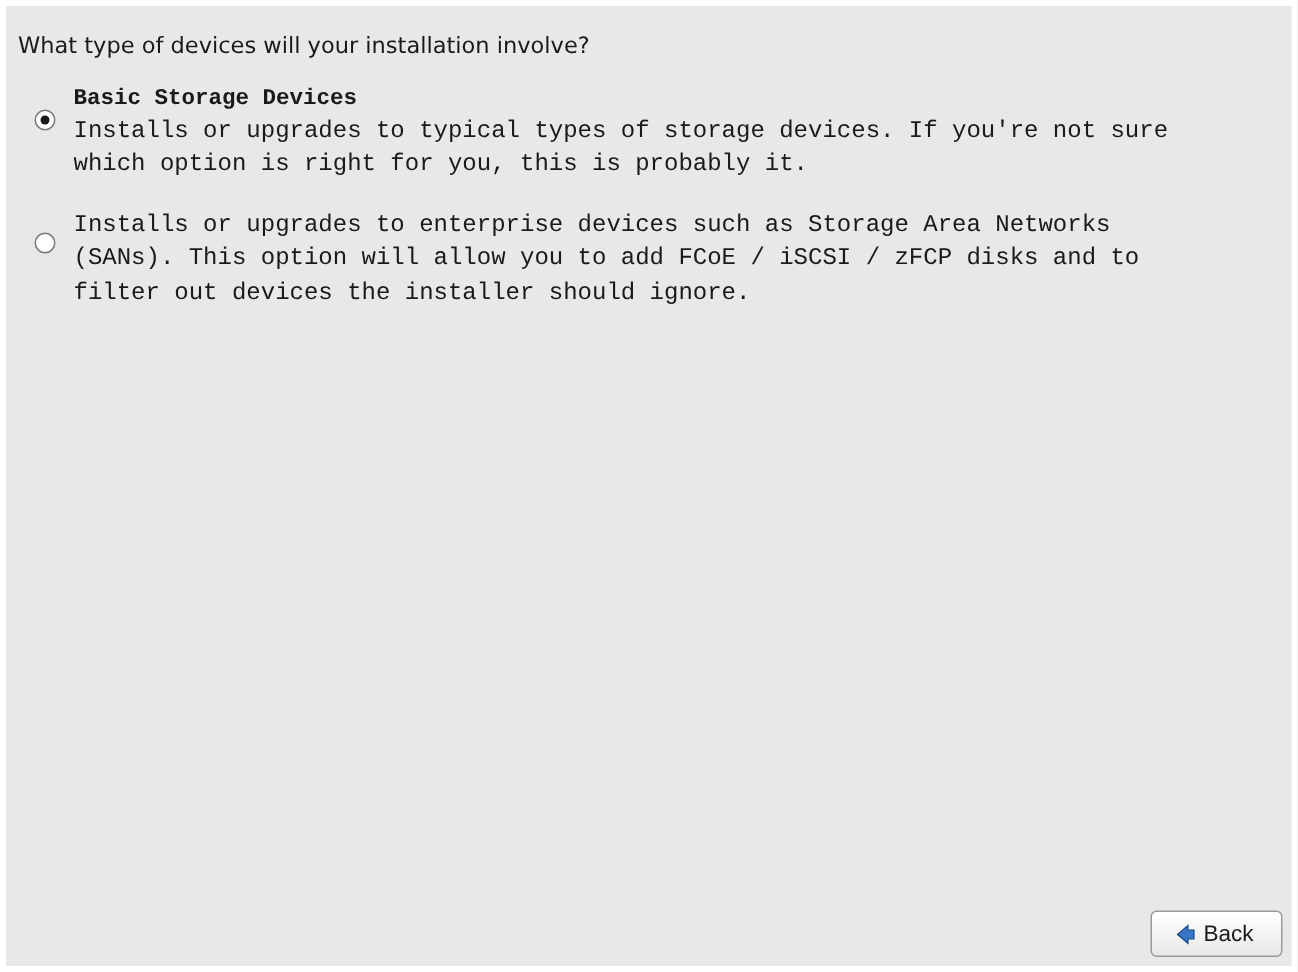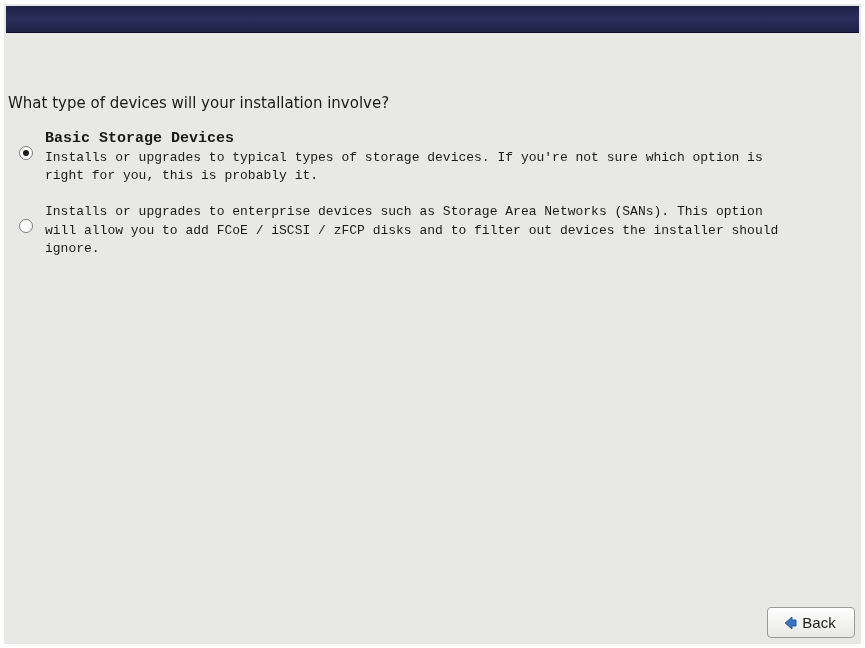--- a/index.html
+++ b/index.html
@@ -25,23 +25,22 @@
       bottom: 0;
       background: #ffffff;
       padding: 4px;
     }
     
     .inner-frame {
       width: 100%;
       height: 100%;
       background: #e8e8e6;
       display: flex;
-      flex-direction: column;
+      flex-direction: row;
       position: relative;
-      gap: 42px;
     }
     
     .top-banner {
       height: 27px;
       background: linear-gradient(to bottom, #1e2247 0%, #2a2e5a 50%, #1e2247 100%);
       border-bottom: 1px solid #0a0c28;
       margin: 2px;
     }
     
     .content {
@@ -98,21 +97,21 @@
     }
     
     .option-title {
       font-size: 15px;
       font-weight: bold;
       color: #1a1a1a;
       margin-bottom: 2px;
     }
     
     .option-desc {
-      font-size: 13px;
+      font-size: 16px;
       color: #1a1a1a;
       line-height: 1.4;
       max-width: 740px;
     }
     
     .footer {
       position: absolute;
       bottom: 6px;
       right: 6px;
       display: flex;

